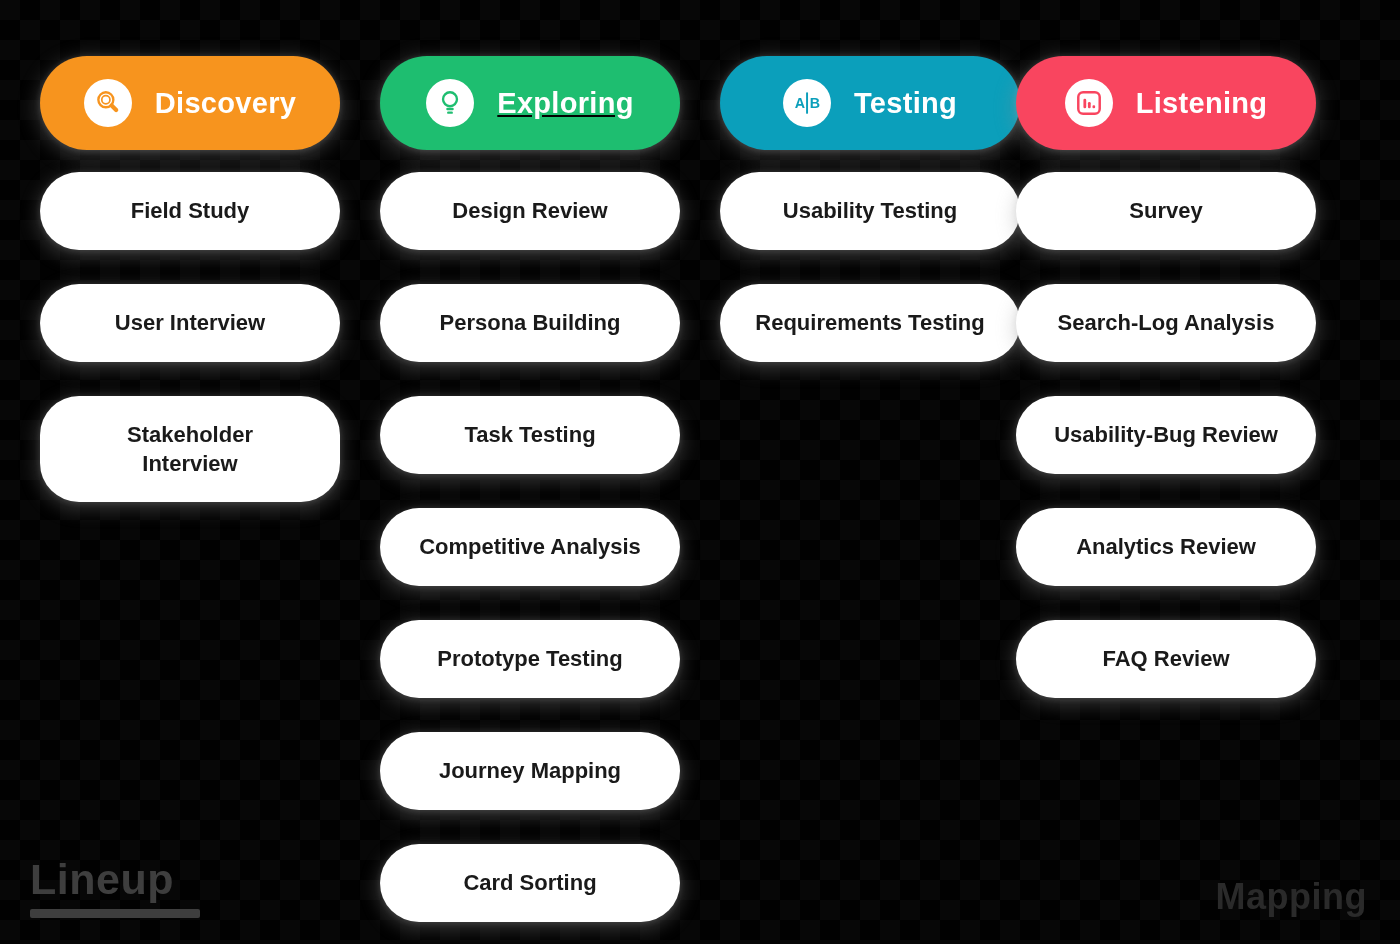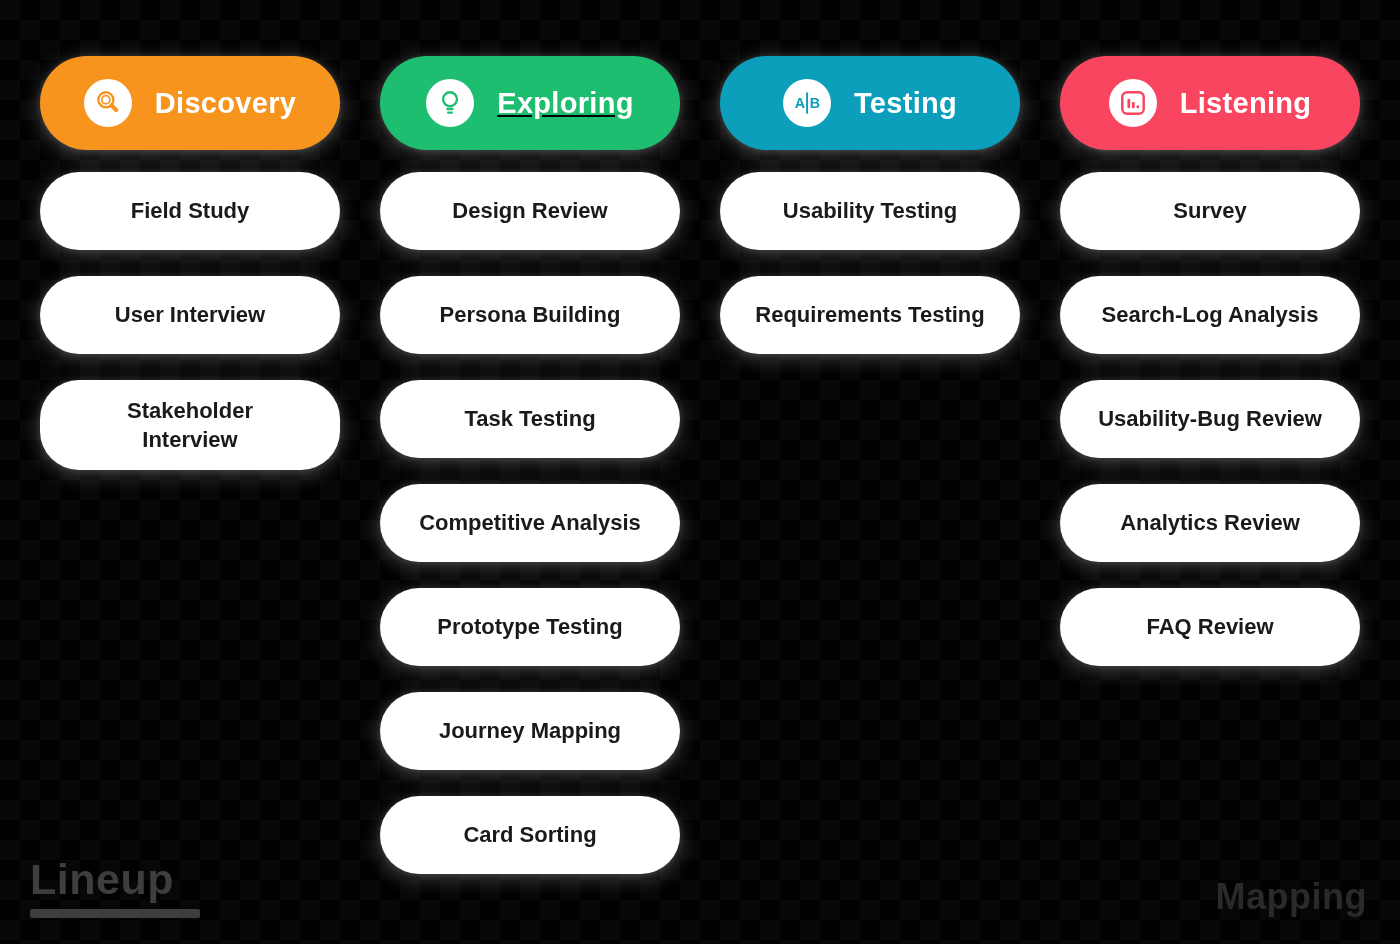--- a/index.html
+++ b/index.html
@@ -18,21 +18,21 @@
   }
 
   .column {
     position: absolute;
     top: 56px;
     width: 300px;
   }
   .column:nth-of-type(1) { left: 40px; }
   .column:nth-of-type(2) { left: 380px; }
   .column:nth-of-type(3) { left: 720px; }
-  .column:nth-of-type(4) { left: 1060px; }
+  .column:nth-of-type(4) { left: 1016px; }
 
   .header-pill {
     height: 94px;
     border-radius: 48px;
     display: flex;
     align-items: center;
     justify-content: center;
     gap: 23px;
     margin-bottom: 22px;
     box-shadow: 0 5px 20px 3px rgba(145,145,145,0.32), 0 1px 6px rgba(170,170,170,0.25);
@@ -57,22 +57,22 @@
   }
 
   .pill {
     min-height: 78px;
     border-radius: 39px;
     background: #fff;
     display: flex;
     align-items: center;
     justify-content: center;
     text-align: center;
-    padding: 16px 22px;
-    margin-bottom: 26px;
+    padding: 24px 22px;
+    margin-bottom: 34px;
     color: #1a1a1a;
     font-size: 22px;
     font-weight: 600;
     line-height: 1.32;
     white-space: pre-line;
     box-shadow: 0 5px 18px 3px rgba(150,150,150,0.30), 0 1px 6px rgba(175,175,175,0.22);
   }
 
   .wm-left {
     position: absolute;

